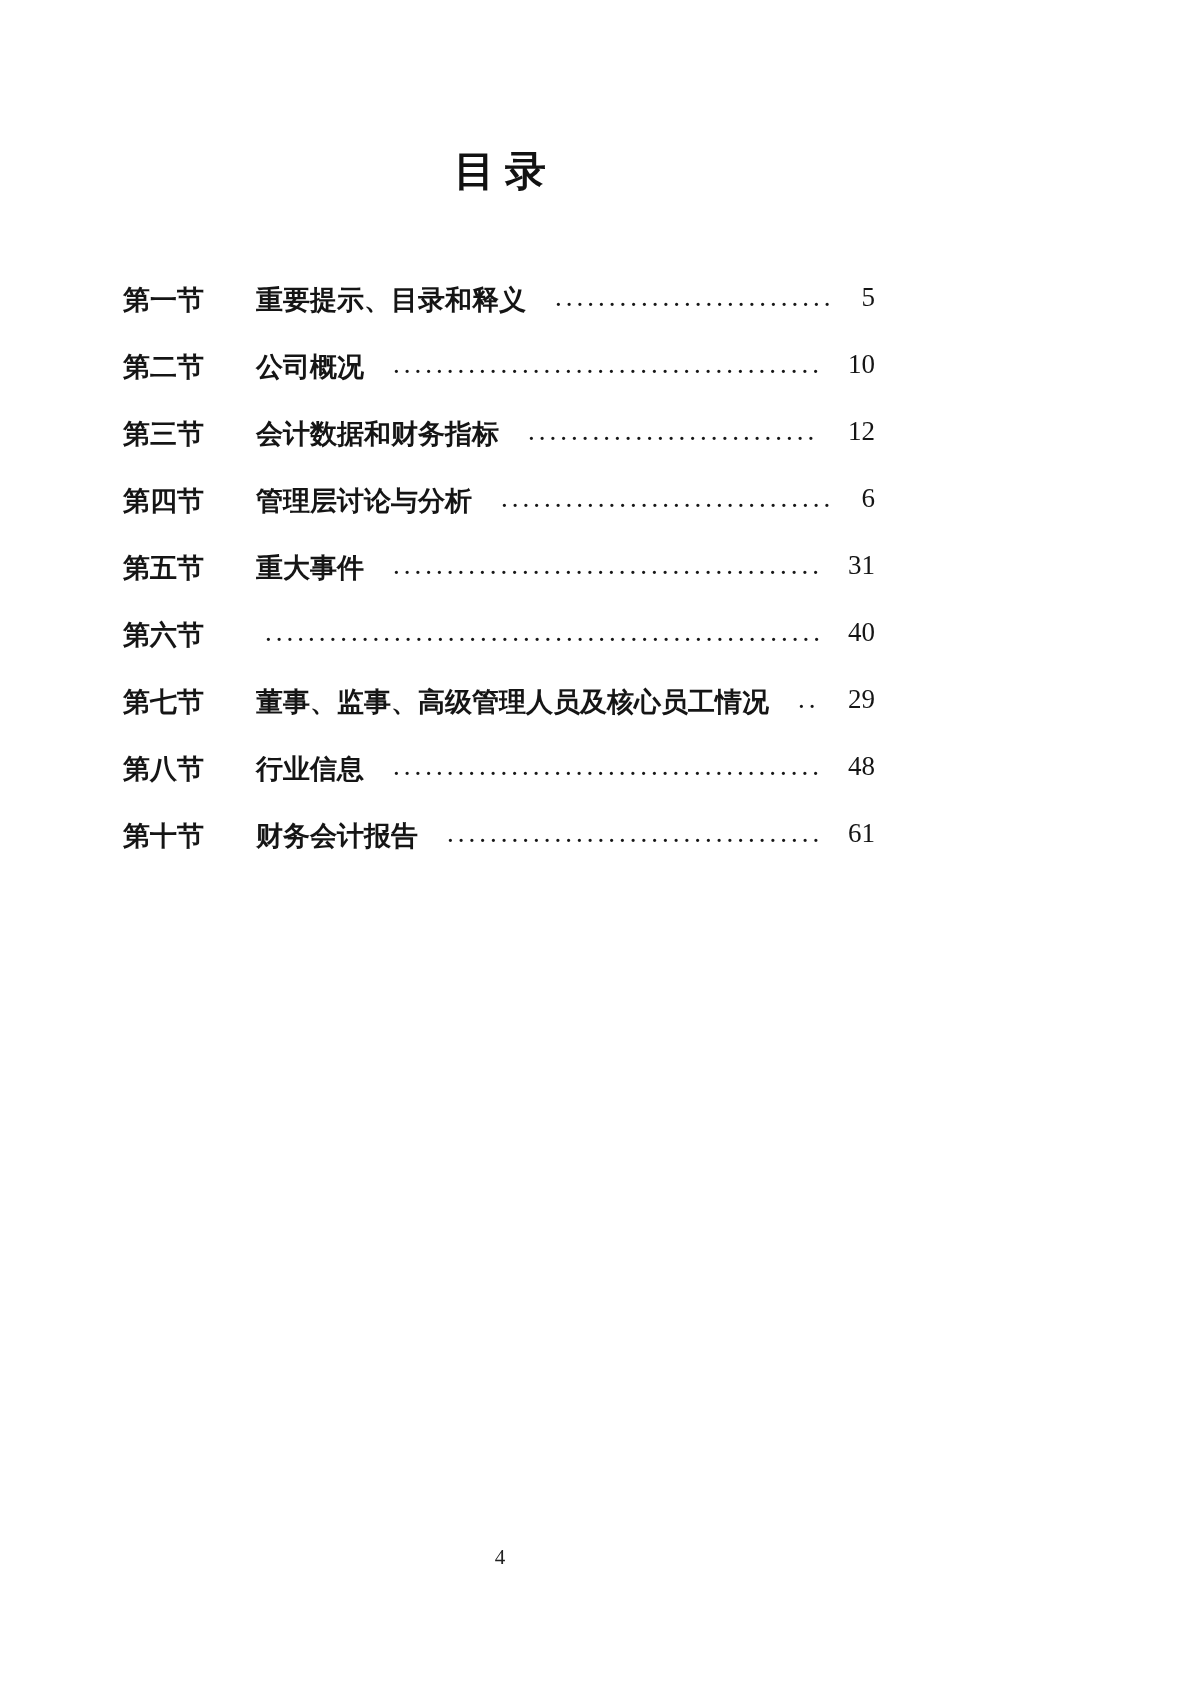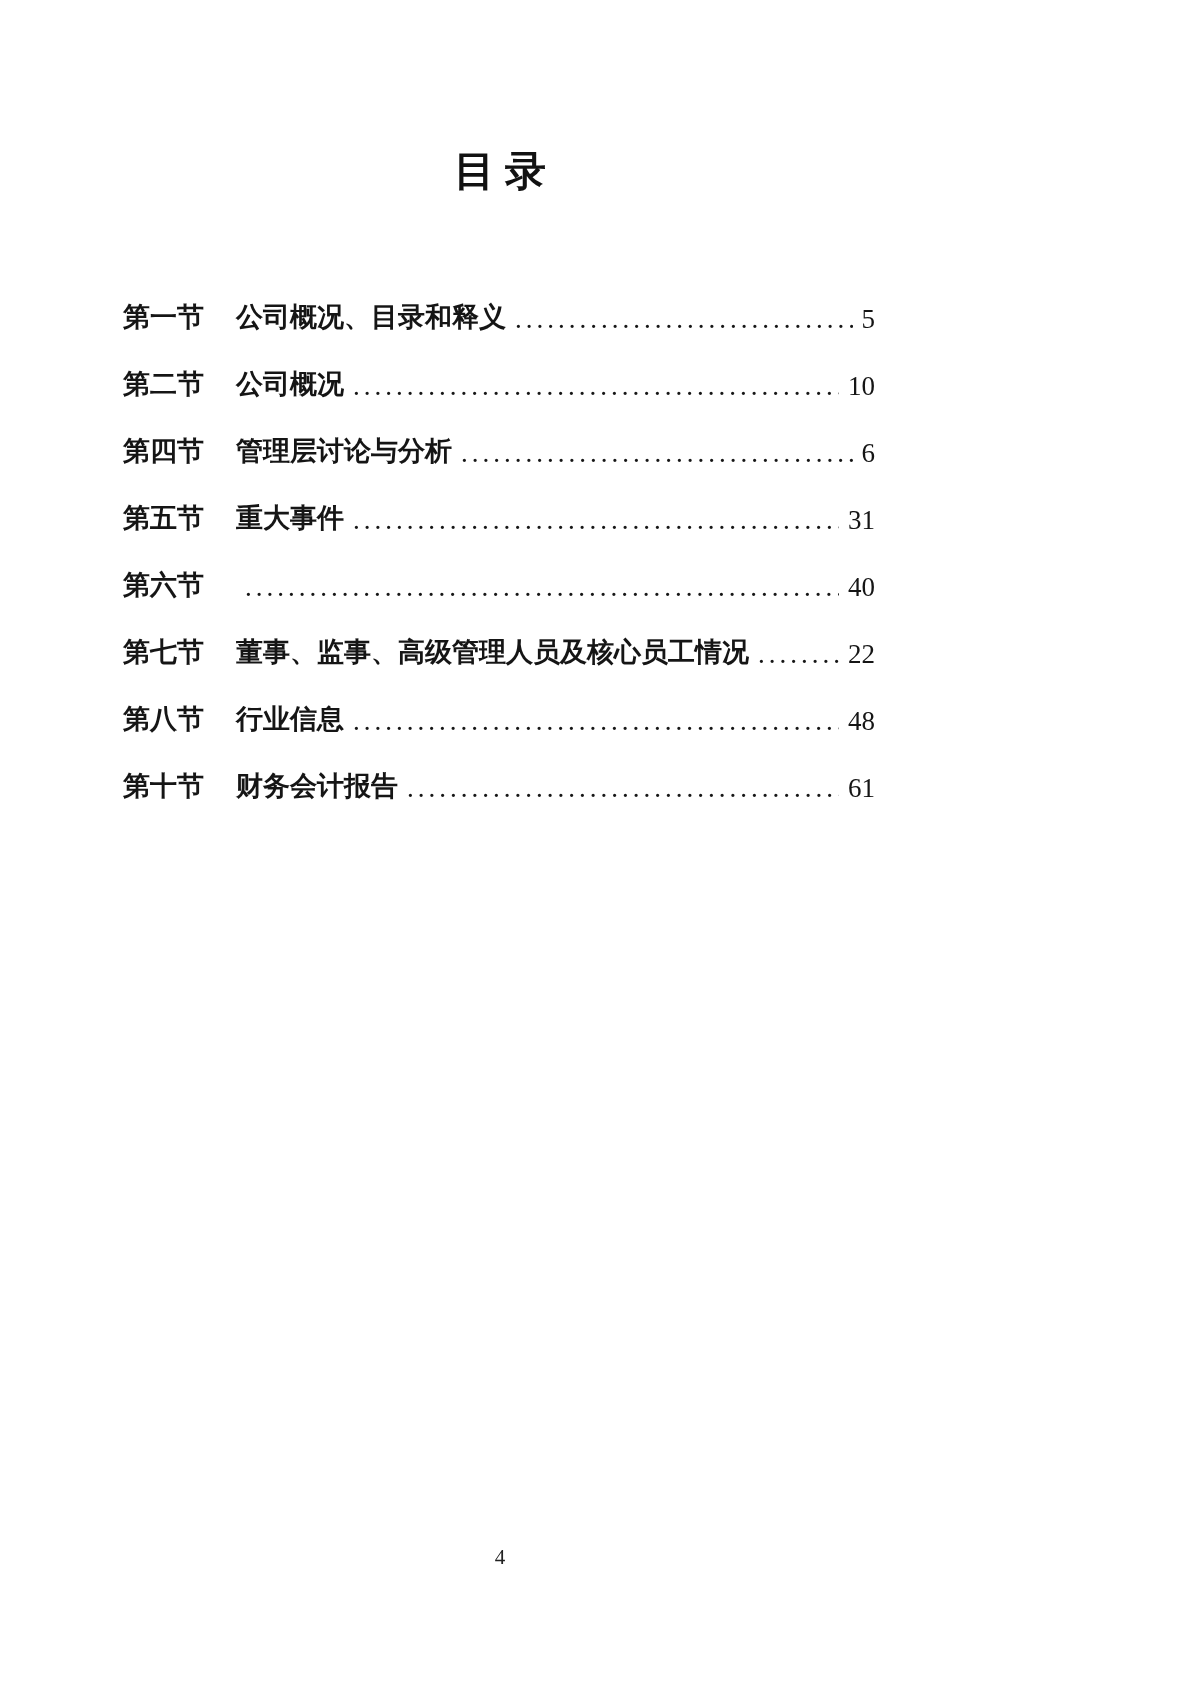--- a/index.html
+++ b/index.html
@@ -28,27 +28,28 @@
     text-indent: 10px; 
     color: #111111;
   }
   .toc {
     margin-top: 73px;
     padding-left: 123px;
     padding-right: 125px;
   }
   .toc-row {
     display: flex;
-    align-items: flex-end;
+    align-items: flex-start;
     height: 67px;
     padding-top: 14px;
     box-sizing: border-box;
     font-size: 27px;
     font-weight: bold;
     white-space: nowrap;
+    gap: 20px;
   }
   .chap {
     flex: 0 0 auto;
     margin-right: 32px;
   }
   .sect {
     flex: 0 0 auto;
   }
   .leader {
     flex: 1 1 auto;
@@ -87,32 +88,38 @@
 <body>
 
 <div class="page">
 
   <h1 class="doc-title">目录</h1>
 
   <div class="toc">
 
     <div class="toc-row">
       <span class="chap">第一节</span>
-      <span class="sect">公司概况、目录和释义</span>
+      <span class="sect">重要提示、目录和释义</span>
       <span class="leader"></span>
       <span class="pagenum">5</span>
     </div>
 
     <div class="toc-row">
       <span class="chap">第二节</span>
       <span class="sect">公司概况</span>
       <span class="leader"></span>
       <span class="pagenum">10</span>
     </div>
 
+    <div class="toc-row">
+      <span class="chap">第三节</span>
+      <span class="sect">会计数据和财务指标</span>
+      <span class="leader"></span>
+      <span class="pagenum">12</span>
+    </div>
 
     <div class="toc-row">
       <span class="chap">第四节</span>
       <span class="sect">管理层讨论与分析</span>
       <span class="leader"></span>
       <span class="pagenum">6</span>
     </div>
 
     <div class="toc-row">
       <span class="chap">第五节</span>
@@ -124,21 +131,21 @@
     <div class="toc-row">
       <span class="chap">第六节</span>
       <span class="leader"></span>
       <span class="pagenum">40</span>
     </div>
 
     <div class="toc-row">
       <span class="chap">第七节</span>
       <span class="sect">董事、监事、高级管理人员及核心员工情况</span>
       <span class="leader"></span>
-      <span class="pagenum">22</span>
+      <span class="pagenum">29</span>
     </div>
 
     <div class="toc-row">
       <span class="chap">第八节</span>
       <span class="sect">行业信息</span>
       <span class="leader"></span>
       <span class="pagenum">48</span>
     </div>
 
 

